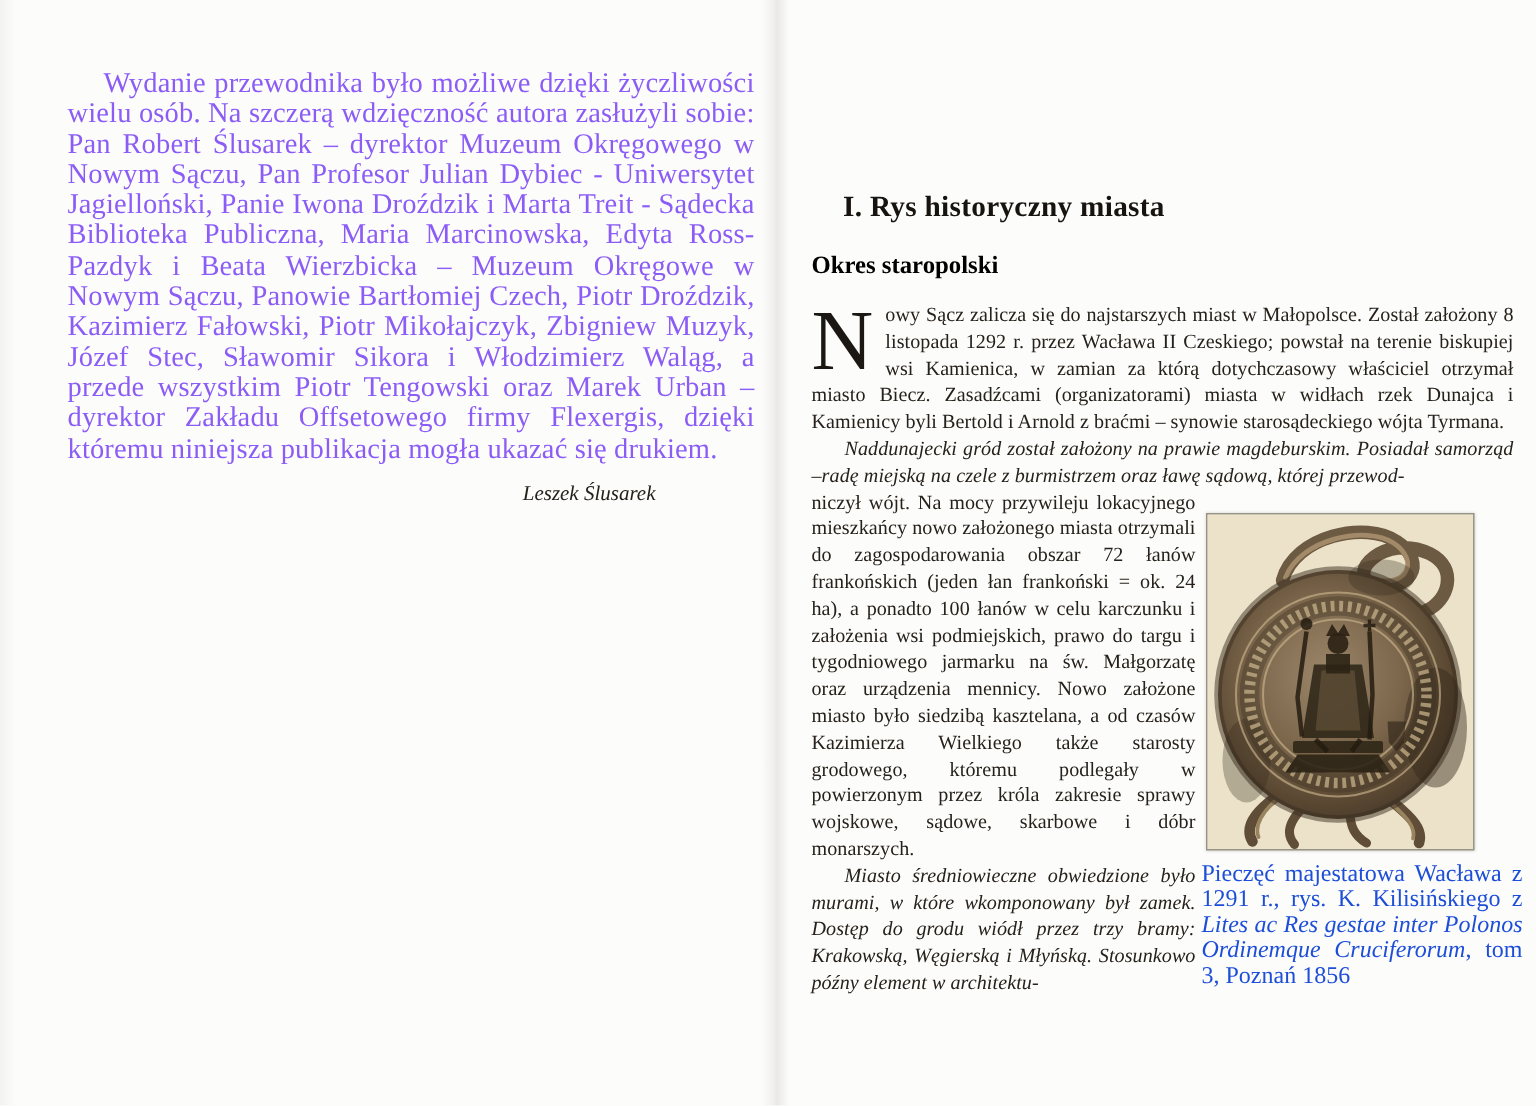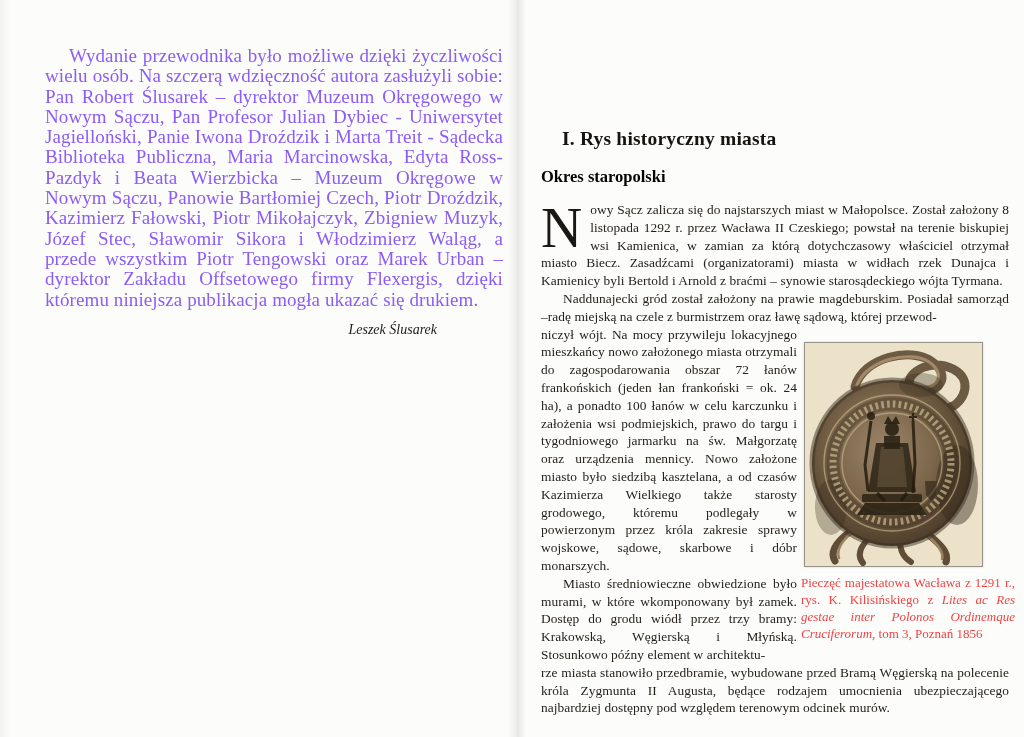--- a/index.html
+++ b/index.html
@@ -48,34 +48,34 @@
   }
   .body-text {
     font-size: 13.4px; line-height: 17.8px; text-align: justify;
     color: #26221b; letter-spacing: 0.05px;
   }
   .para-opening { margin-top: 14px; }
   .drop-cap {
     float: left; font-size: 57px; line-height: 47px;
     padding: 3px 8px 0 0; font-weight: normal; color: #1b1712;
   }
-  .para-indent { text-indent: 22px; }
+  .para-indent { text-indent: 22px; font-style: italic; }
   .narrow-col { width: 256px; }
 
   
   .seal-figure {
     position: absolute; left: 263px; top: 214px;
     width: 179px; height: 225px;
     border: 1px solid #95938a; background: #ebe2c9;
     box-shadow: 0 0 2px rgba(90,80,60,0.25);
   }
   .seal-figure svg { display: block; }
   .figure-caption {
     position: absolute; left: 260px; top: 446px; width: 214px;
-    font-size: 13px; line-height: 17px; text-align: justify; color: #ef4444;
+    font-size: 16px; line-height: 17px; text-align: justify; color: #1d4ed8;
   }
   .figure-caption i { font-style: italic; }
 </style>
 </head>
 <body>
 
 <div class="scan-surface">
 
   <div class="gutter"></div>
   <div class="left-edge-shade"></div>
@@ -93,21 +93,20 @@
       <span class="drop-cap">N</span><span>owy Sącz zalicza się do najstarszych miast w Małopolsce. Został założony 8 listopada 1292 r. przez Wacława II Czeskiego; powstał na terenie biskupiej wsi Kamienica, w zamian za którą dotychczasowy właściciel otrzymał miasto Biecz. Zasadźcami (organizatorami) miasta w widłach rzek Dunajca i Kamienicy byli Bertold i Arnold z braćmi – synowie starosądeckiego wójta Tyrmana.</span>
     </p>
 
     <p class="body-text para-indent">Naddunajecki gród został założony na prawie magdeburskim. Posiadał samorząd –radę miejską na czele z burmistrzem oraz ławę sądową, której przewod-</p>
 
     <div class="narrow-col">
       <p class="body-text">niczył wójt. Na mocy przywileju lokacyjnego mieszkańcy nowo założonego miasta otrzymali do zagospodarowania obszar 72 łanów frankońskich (jeden łan frankoński = ok. 24 ha), a ponadto 100 łanów w celu karczunku i założenia wsi podmiejskich, prawo do targu i tygodniowego jarmarku na św. Małgorzatę oraz urządzenia mennicy. Nowo założone miasto było siedzibą kasztelana, a od czasów Kazimierza Wielkiego także starosty grodowego, któremu podlegały w powierzonym przez króla zakresie sprawy wojskowe, sądowe, skarbowe i dóbr monarszych.</p>
       <p class="body-text para-indent">Miasto średniowieczne obwiedzione było murami, w które wkomponowany był zamek. Dostęp do grodu wiódł przez trzy bramy: Krakowską, Węgierską i Młyńską. Stosunkowo późny element w architektu-</p>
     </div>
 
-    <p class="body-text">rze miasta stanowiło przedbramie, wybudowane przed Bramą Węgierską na polecenie króla Zygmunta II Augusta, będące rodzajem umocnienia ubezpieczającego najbardziej dostępny pod względem terenowym odcinek murów.</p>
 
     <figure class="seal-figure">
       <svg width="177" height="223" viewBox="0 0 177 223" xmlns="http://www.w3.org/2000/svg">
         <defs>
           <radialGradient id="sealg" cx="45%" cy="42%" r="62%">
             <stop offset="0%" stop-color="#9b866a"></stop>
             <stop offset="50%" stop-color="#7c674c"></stop>
             <stop offset="85%" stop-color="#584631"></stop>
             <stop offset="100%" stop-color="#463929"></stop>
           </radialGradient>

